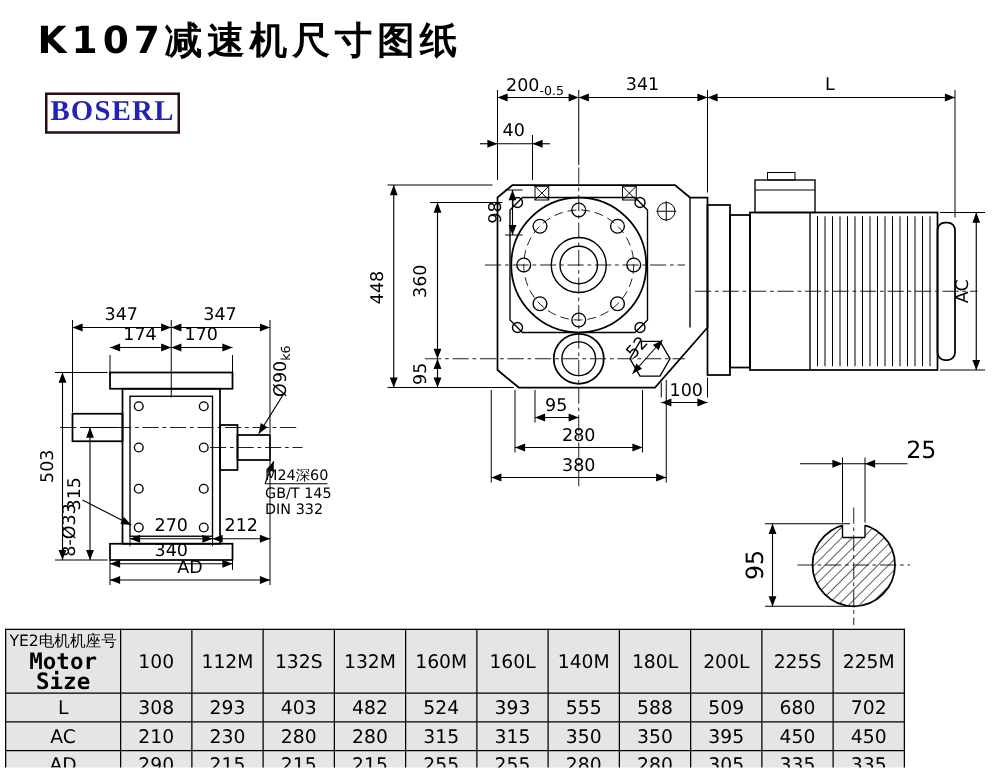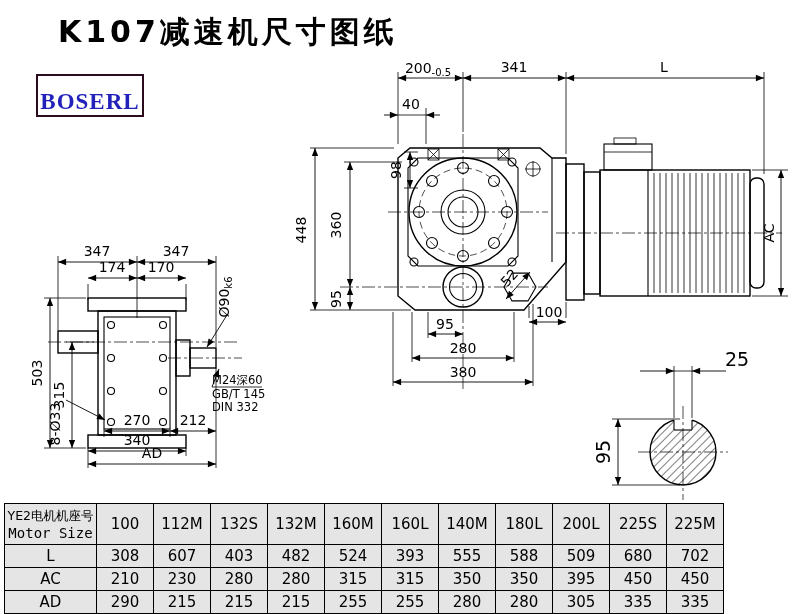--- a/index.html
+++ b/index.html
@@ -1,27 +1,27 @@
 <!DOCTYPE html>
 <html lang="zh"><head>
 <meta charset="utf-8">
 <style>
   html,body{margin:0;padding:0;}
   body{
     width:800px;height:614px;position:relative;background:#fff;
     font-family:"DejaVu Sans",sans-serif;overflow:hidden;color:#000;
   }
   .title{
-    position:absolute;left:58px;top:12px;font-size:30px;font-weight:bold;
+    position:absolute;left:30px;top:12px;font-size:30px;font-weight:bold;
     letter-spacing:4px;font-family:"DejaVu Sans",sans-serif;
   }
   .brand-box{
-    position:absolute;left:36px;top:74px;width:108px;height:43px;
+    position:absolute;left:36px;top:74px;width:108px;height:33px;
     border:2px solid #2b0b1e;background:#fff;
-    display:flex;align-items:flex-end;justify-content:center;box-sizing:border-box;
+    display:flex;align-items:flex-start;justify-content:center;box-sizing:border-box;
   }
   .brand{
     font-family:"Liberation Serif",serif;font-size:23px;font-weight:bold;
     color:#2222bb;letter-spacing:1px;
   }
   svg{position:absolute;left:0;top:0;}
   
   .ol{fill:none;stroke:#000;stroke-width:1.4;}
   .ol2{fill:none;stroke:#000;stroke-width:1.1;}
   .tl{fill:none;stroke:#000;stroke-width:0.8;}
@@ -36,21 +36,21 @@
   table.size-table{
     position:absolute;left:4px;top:503px;width:720px;
     border-collapse:collapse;table-layout:fixed;background:#e5e5e5;padding-left:36px;
   }
   table.size-table th,table.size-table td{
     border:1.2px solid #000;text-align:center;padding:0;font-weight:normal;
   }
   table.size-table thead th{height:40px;font-size:15px;}
   table.size-table tbody th,table.size-table tbody td{height:22px;font-size:15px;}
   .hdr-cn{display:block;font-size:12.5px;line-height:18px;}
-  .hdr-en{display:block;font-size:14px;line-height:16px;font-family:"DejaVu Sans Mono",monospace;}
+  .hdr-en{display:block;font-size:18px;line-height:16px;font-family:"DejaVu Sans Mono",monospace;font-weight:bold;}
 </style>
 </head>
 <body>
 
 <div class="title">K107减速机尺寸图纸</div>
 <div class="brand-box">
   <span class="brand">BOSERL</span>
 </div>
 
 <svg width="800" height="502" viewBox="0 0 800 502">
@@ -328,21 +328,21 @@
         <th>180L</th>
         <th>200L</th>
         <th>225S</th>
         <th>225M</th>
       </tr>
   </thead>
   <tbody>
       <tr>
         <th>L</th>
         <td>308</td>
-        <td>607</td>
+        <td>293</td>
         <td>403</td>
         <td>482</td>
         <td>524</td>
         <td>393</td>
         <td>555</td>
         <td>588</td>
         <td>509</td>
         <td>680</td>
         <td>702</td>
       </tr>

